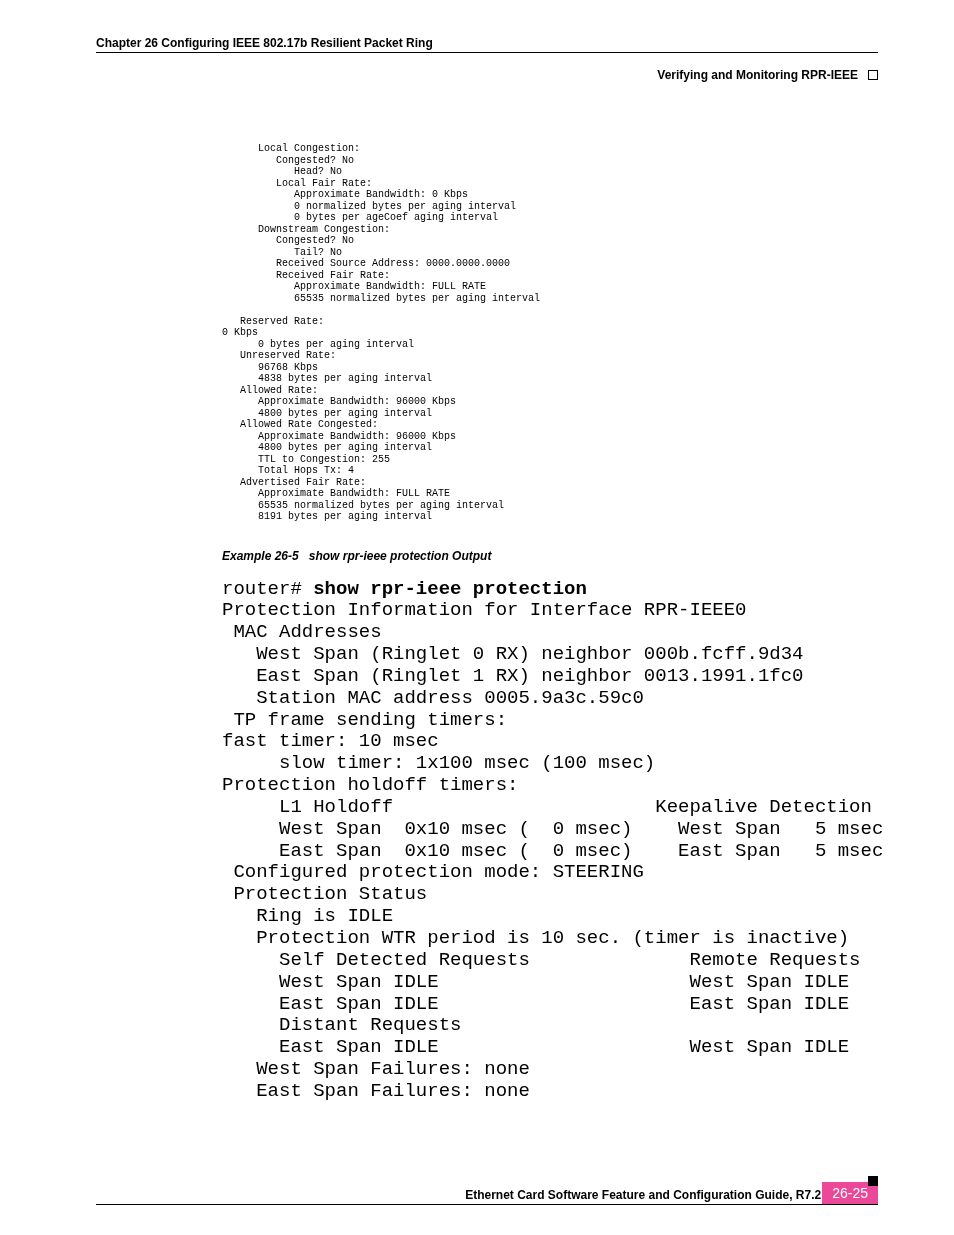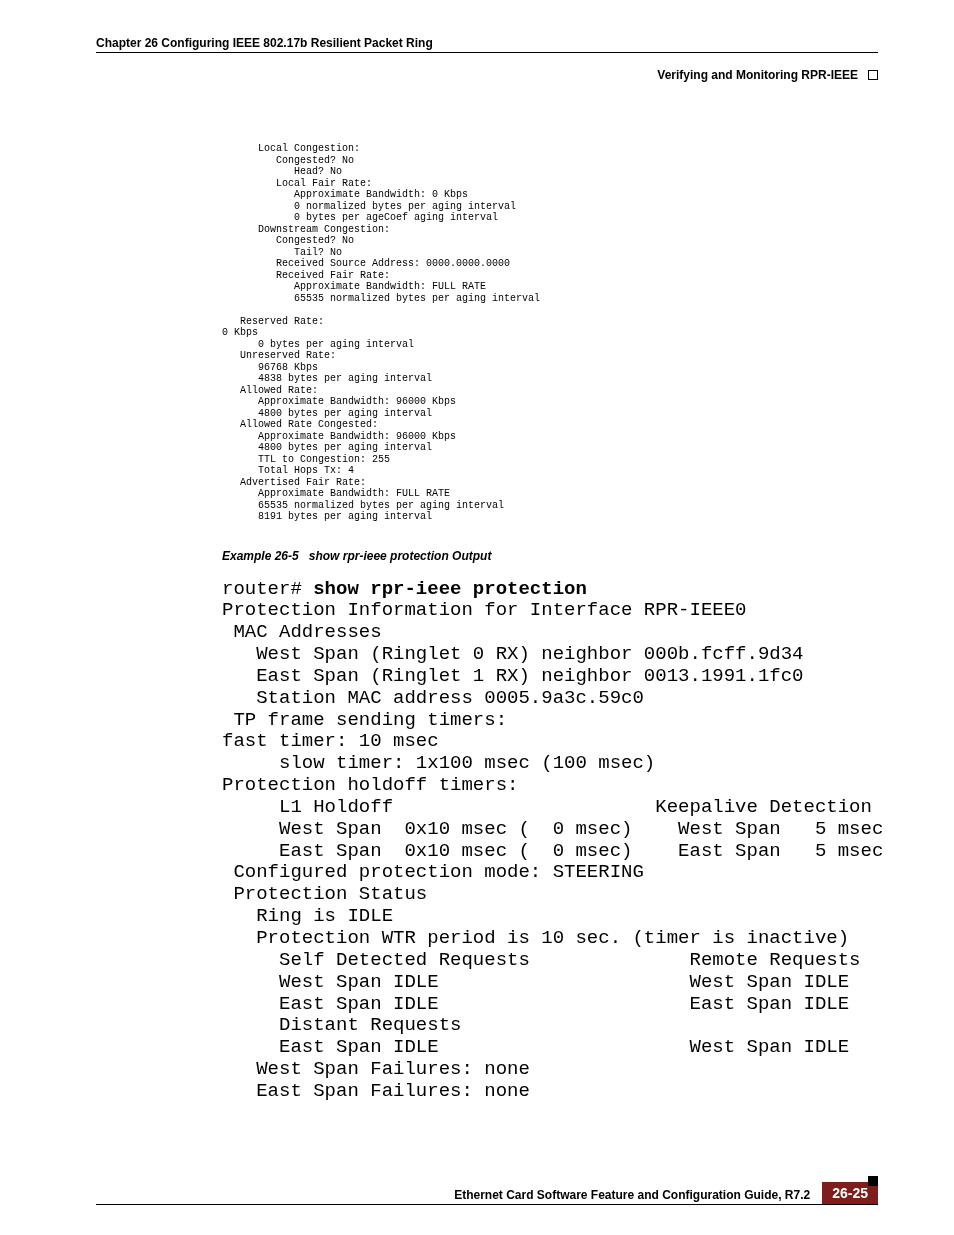--- a/index.html
+++ b/index.html
@@ -79,28 +79,28 @@
     display: flex;
     align-items: flex-end;
     justify-content: flex-end;
   }
   .footer-guide {
     font-family: Arial, Helvetica, sans-serif;
     font-weight: bold;
     font-size: 12px;
     text-align: right;
     flex: 1;
-    padding-right: 12px;
+    padding-right: 1px;
     padding-bottom: 2px;
   }
   .page-badge {
-    background: #7f1d1d;
+    background: #ec4899;
     color: #fff;
     font-family: Arial, Helvetica, sans-serif;
-    font-weight: bold;
+    font-weight: normal;
     font-size: 14px;
     padding: 3px 10px;
     margin-top: -1px;
   }
   .footer-small-box {
     position: absolute;
     right: 0;
     top: -7px;
     width: 10px;
     height: 10px;

